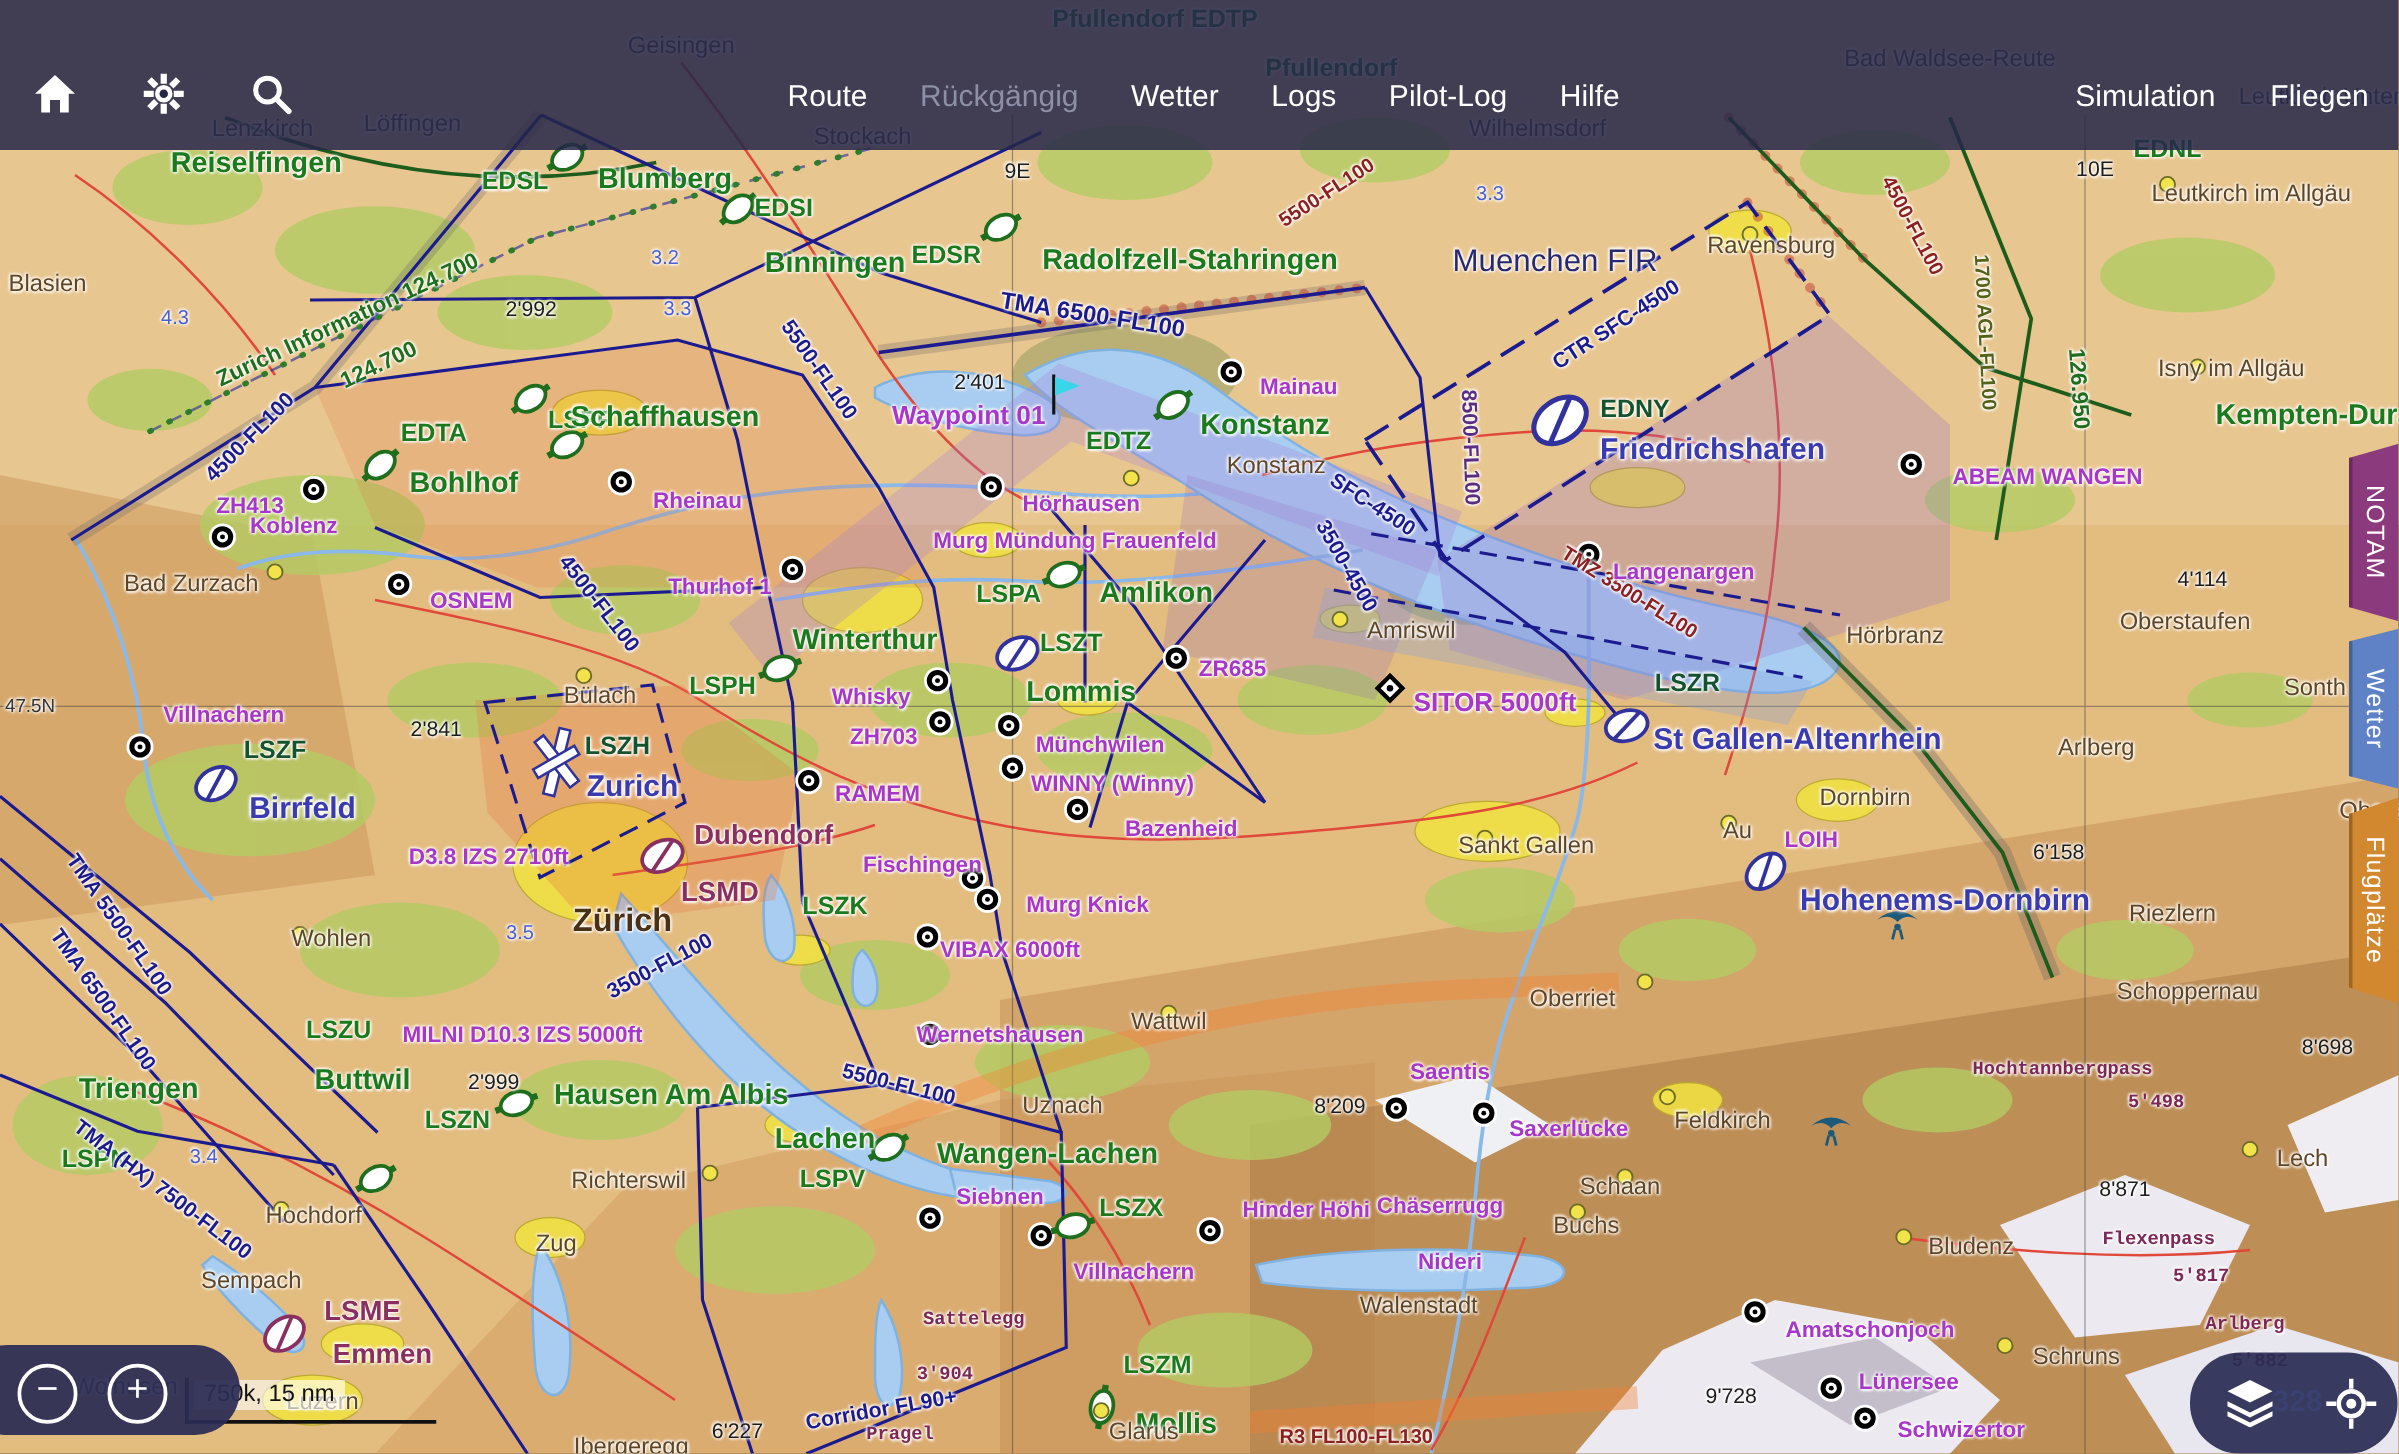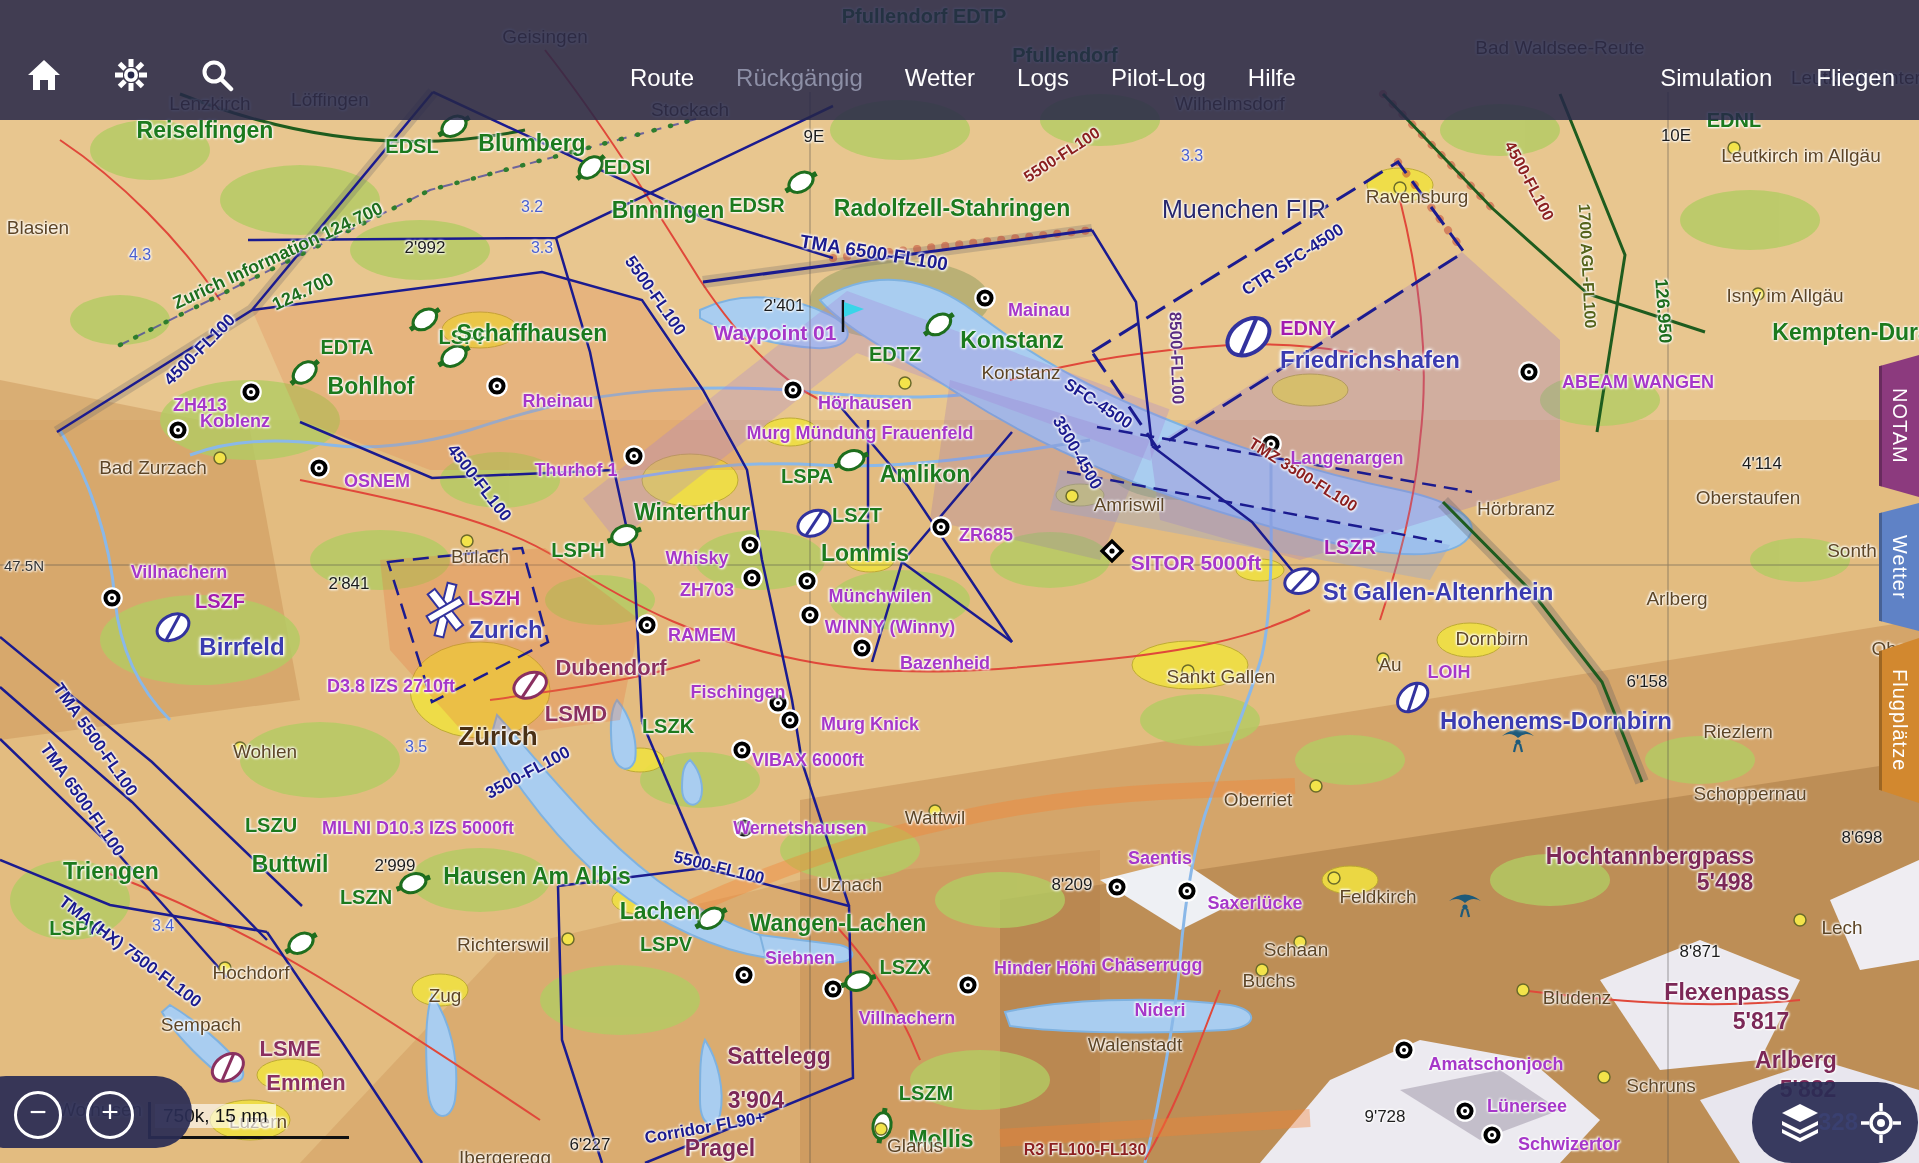--- a/index.html
+++ b/index.html
@@ -18,26 +18,26 @@
   .town-lg{color:#4a3015;font-size:26px;font-weight:700;}
   .elev{color:#1c1c1c;font-size:17px;}
   .coord{color:#333;font-size:15px;}
   .bluenum{color:#4a5fd0;font-size:16px;}
   .asp{color:#1b1b8f;font-size:17px;font-weight:700;}
   .asp-lg{color:#1b1b8f;font-size:19px;font-weight:700;}
   .asp-purple{color:#5a2d82;font-size:17px;font-weight:700;}
   .tmz{color:#8c2020;font-size:16px;font-weight:700;}
   .fis{color:#1e6e1e;font-size:18px;font-weight:700;}
   .agl{color:#55631a;font-size:16px;font-weight:700;}
-  .aptblue{color:#a21caf;font-size:20px;font-weight:700;}
+  .aptblue{color:#14532d;font-size:20px;font-weight:700;}
   .aptblue-lg{color:#3b3bb0;font-size:24px;font-weight:700;
       text-shadow:0 0 4px #fff,0 0 4px #fff,1px 1px 2px #fff,-1px -1px 2px #fff;}
   .aptmaroon{color:#8a3060;font-size:22px;font-weight:700;}
   .fir{color:#28286e;font-size:25px;}
-  .pass{color:#7c2857;font-size:23px;font-weight:700;}
+  .pass{color:#7c2857;font-size:15px;font-weight:700;font-family:Liberation Mono, monospace;}
   .sym{position:absolute;z-index:4;pointer-events:none;}
   
   #topbar{position:absolute;left:0;top:0;width:100%;height:120px;
           background:rgba(37,39,72,0.86);z-index:20;color:#fff;}
   #statusrow{position:absolute;left:0;top:0;width:100%;height:46px;}
   .stat-left{position:absolute;left:22px;top:20px;font-size:21px;font-weight:700;}
   .stat-date{margin-left:18px;font-weight:700;}
   .stat-right{position:absolute;right:18px;top:18px;display:flex;align-items:center;gap:12px;font-size:20px;font-weight:700;}
   .vpn{border:2px solid #fff;border-radius:8px;padding:0 7px;font-size:15px;font-weight:700;letter-spacing:.5px;}
   .batt{position:relative;width:34px;height:17px;border:2px solid rgba(255,255,255,.9);border-radius:5px;}

